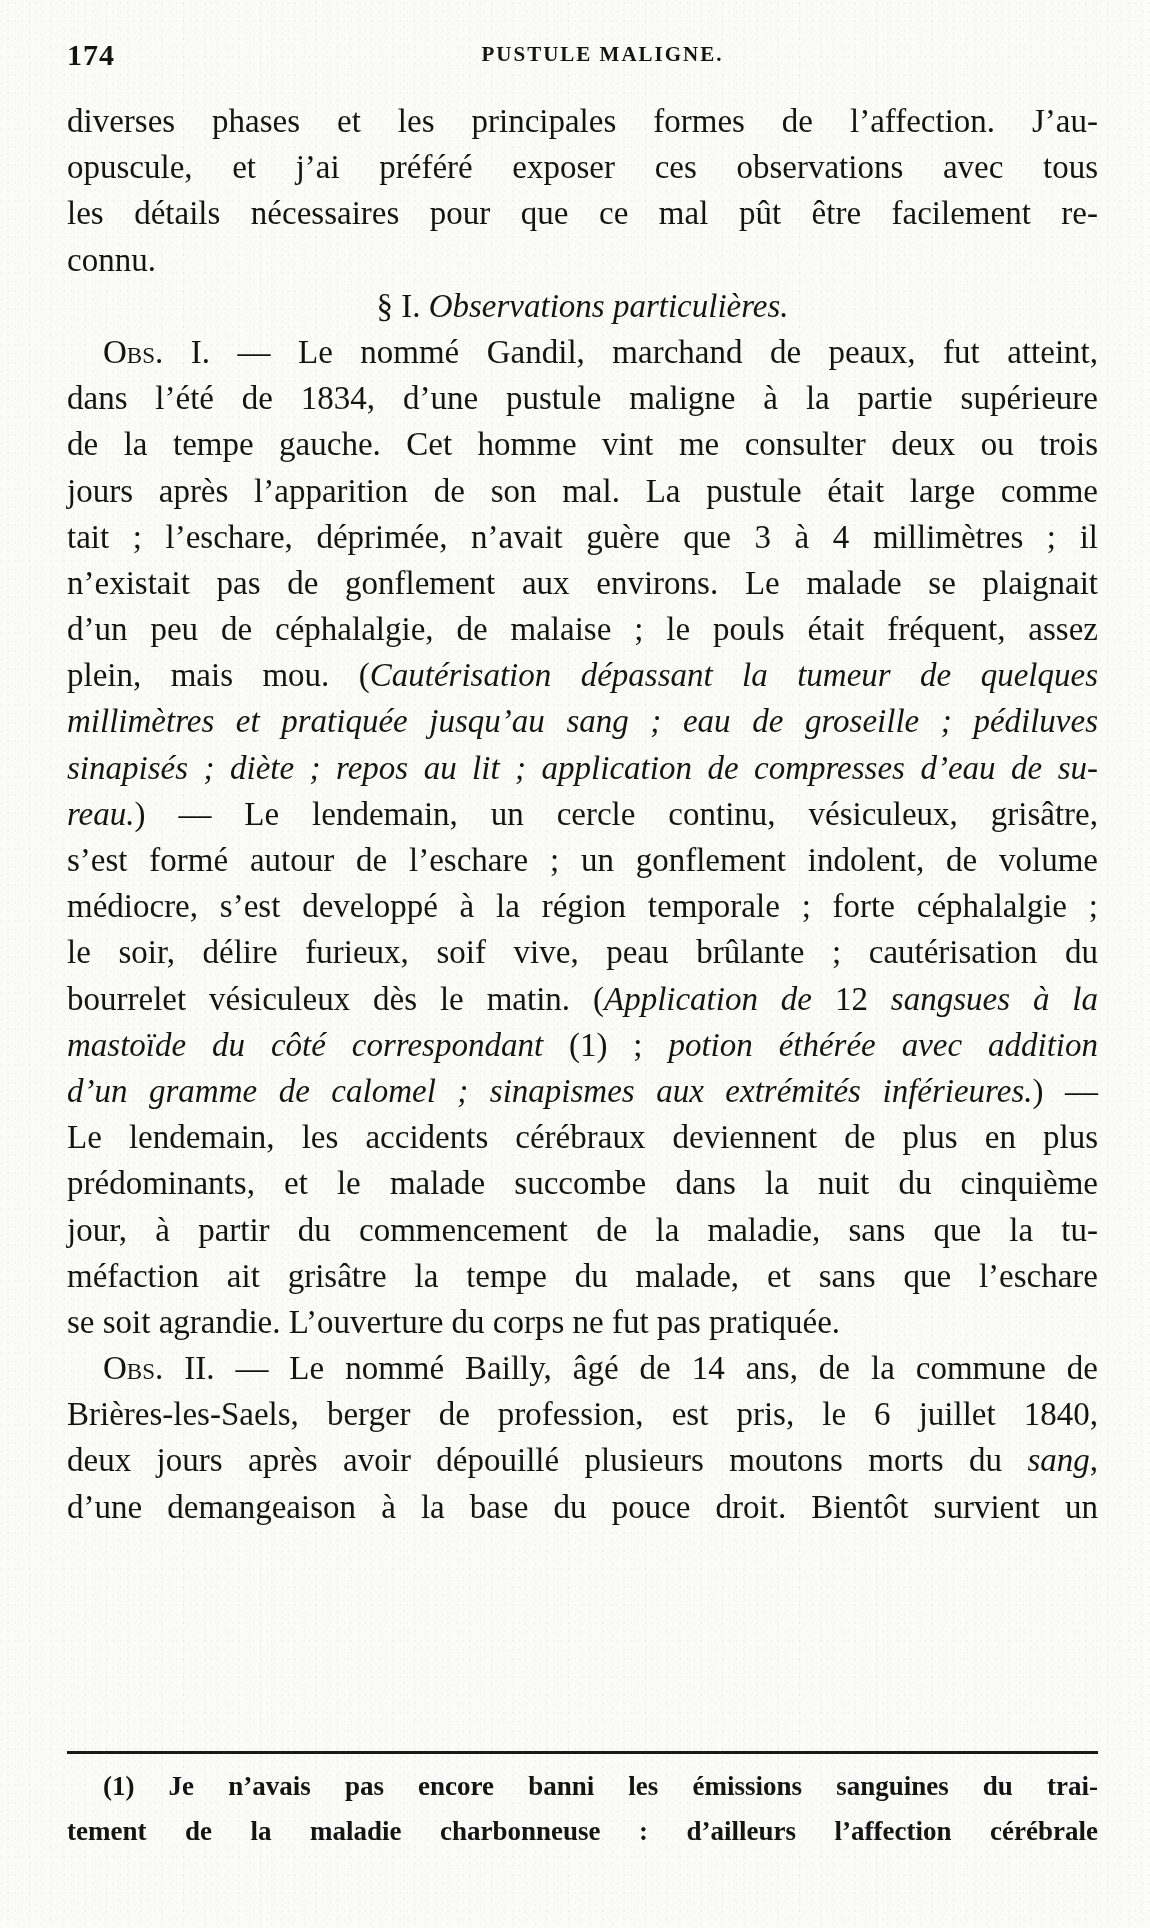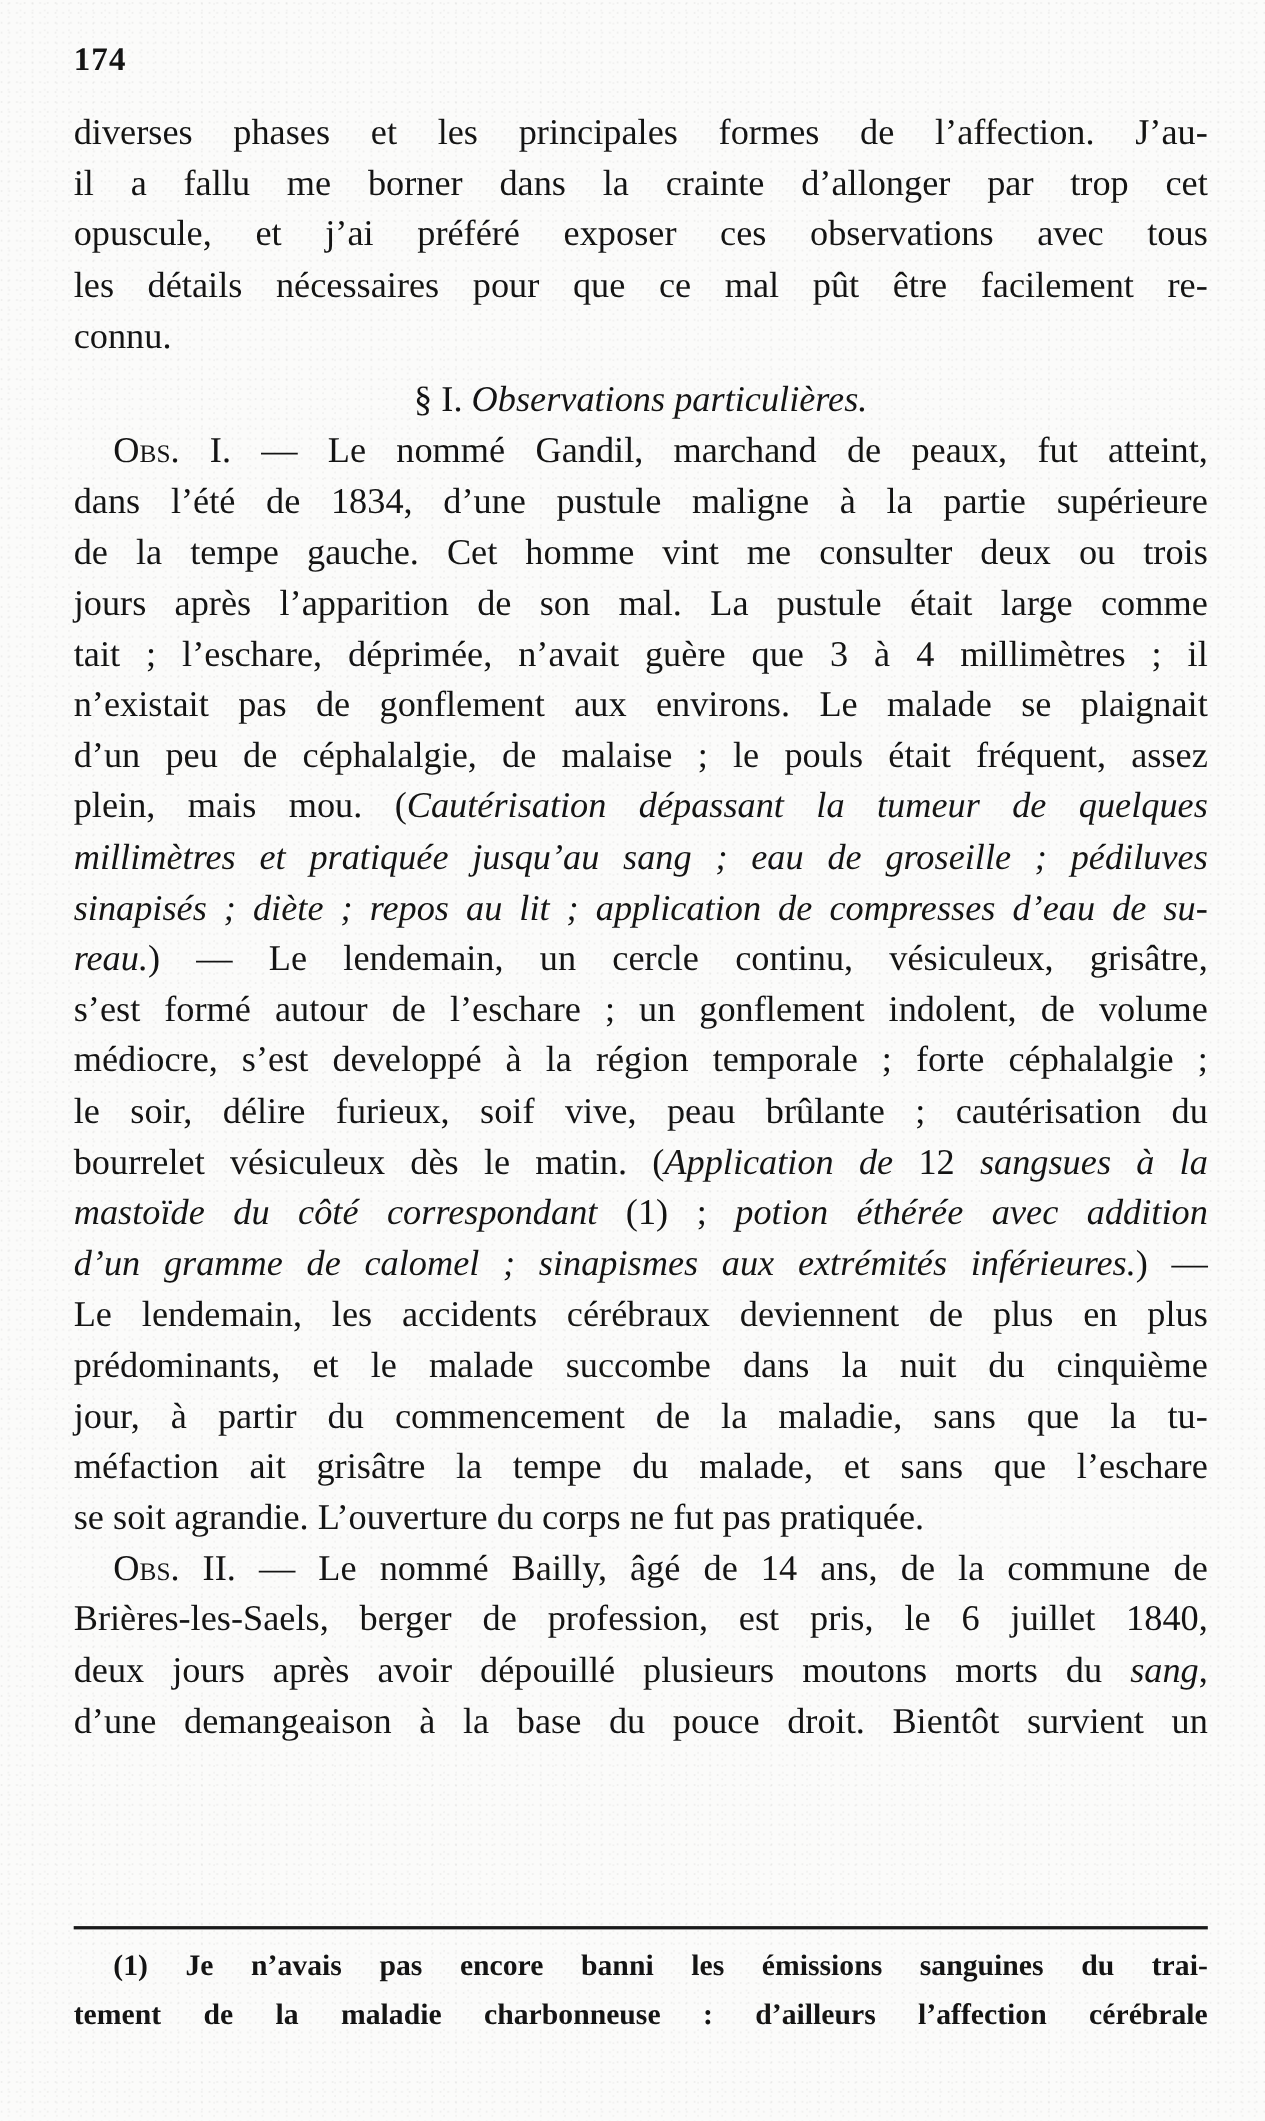--- a/index.html
+++ b/index.html
@@ -49,21 +49,21 @@
       display: block;
       height: 46.2px;
       line-height: 46.2px;
       font-size: 33px;
       white-space: nowrap;
       text-align: justify;
       text-align-last: justify;
       overflow: visible;
     }
     .line.left { text-align-last: left; text-align: right; }
-    .line.center { text-align: left; text-align-last: center; margin-top: 12px; }
+    .line.center { text-align: left; text-align-last: center; }
     .line.indent { padding-left: 36px; box-sizing: border-box; }
     .line .it { font-style: italic; }
     .line .sc { font-variant: small-caps; font-weight: normal; }
     .heading { font-size: 33px; }
     .footnote-rule {
       position: absolute;
       left: 67px; width: 1031px;
       top: 1751px;
       height: 0;
       border-top: 3px solid #1a1a1a;
@@ -76,25 +76,25 @@
       font-weight: bold;
     }
   </style>
 </head>
 <body>
 
 <div class="speckle"></div>
 
 <div class="running-head">
   <span class="page-number">174</span>
+  <div class="running-title">PUSTULE MALIGNE.</div>
 </div>
 
 <div class="text-block main">
     <div class="line"><span>diverses phases et les principales formes de l’affection. J’au-</span></div>
-    <div class="line"><span>il a fallu me borner dans la crainte d’allonger par trop cet</span></div>
     <div class="line"><span>opuscule, et j’ai préféré exposer ces observations avec tous</span></div>
     <div class="line"><span>les détails nécessaires pour que ce mal pût être facilement re-</span></div>
     <div class="line left"><span>connu.</span></div>
     <div class="line center heading"><span>§ I. </span><span class="it">Observations particulières.</span></div>
     <div class="line indent"><span class="sc">Obs. I.</span><span> — Le nommé Gandil, marchand de peaux, fut atteint,</span></div>
     <div class="line"><span>dans l’été de 1834, d’une pustule maligne à la partie supérieure</span></div>
     <div class="line"><span>de la tempe gauche. Cet homme vint me consulter deux ou trois</span></div>
     <div class="line"><span>jours après l’apparition de son mal. La pustule était large comme</span></div>
     <div class="line"><span>tait ; l’eschare, déprimée, n’avait guère que 3 à 4 millimètres ; il</span></div>
     <div class="line"><span>n’existait pas de gonflement aux environs. Le malade se plaignait</span></div>

